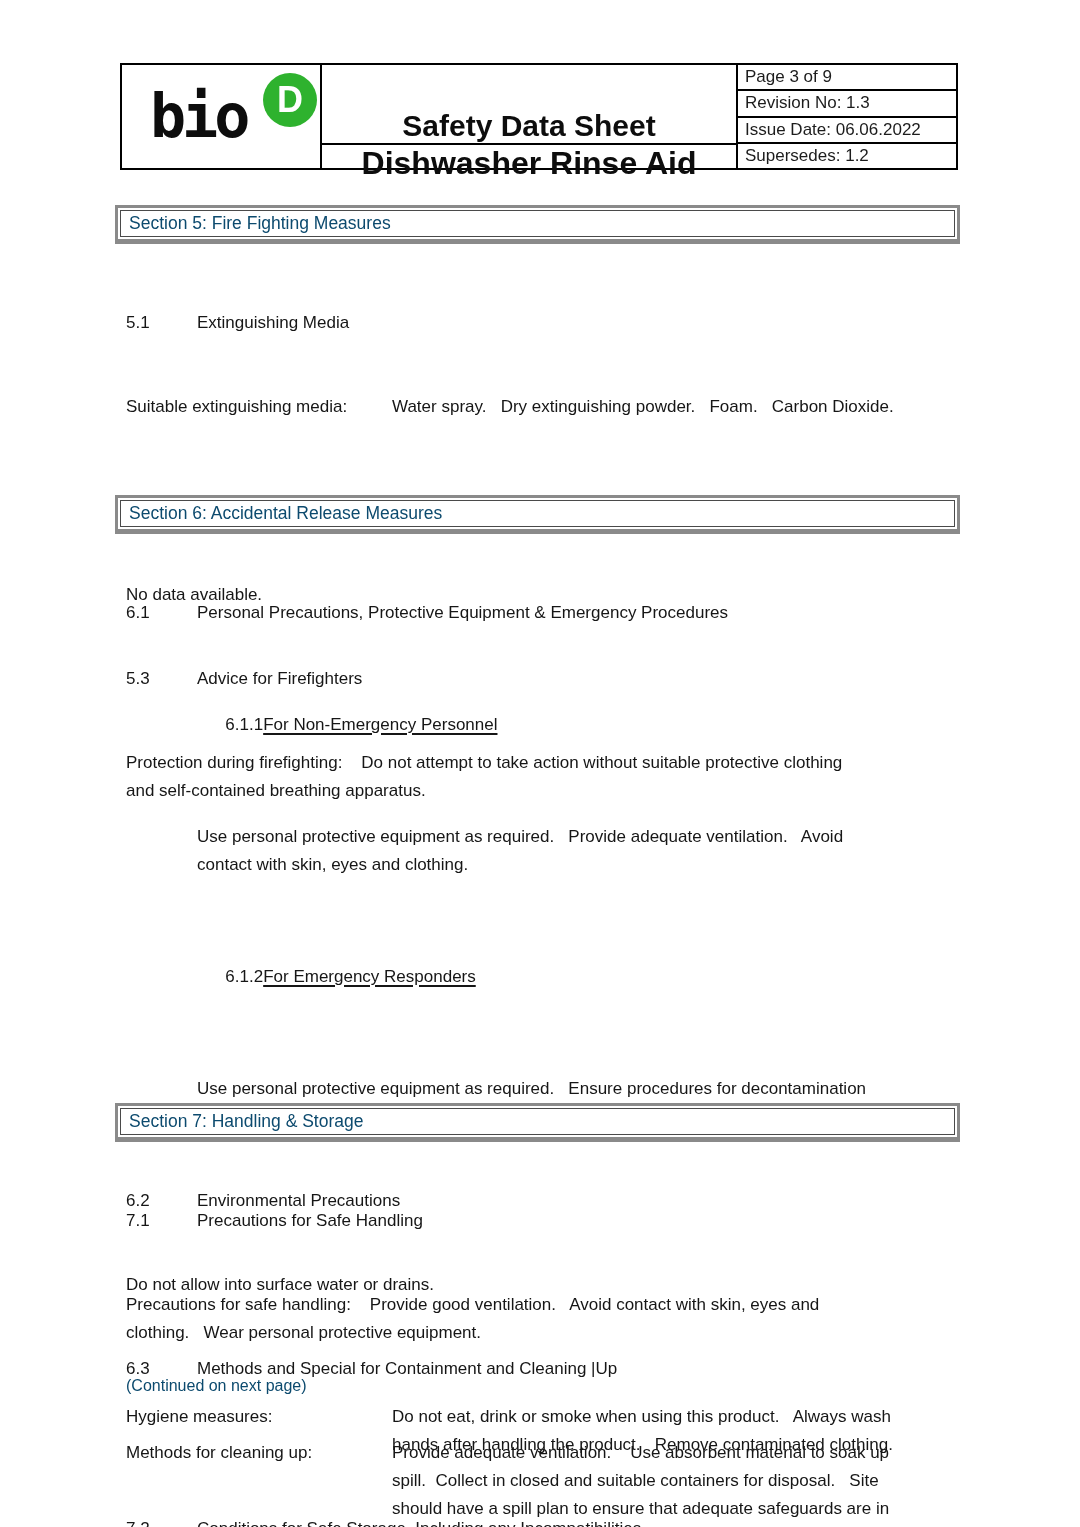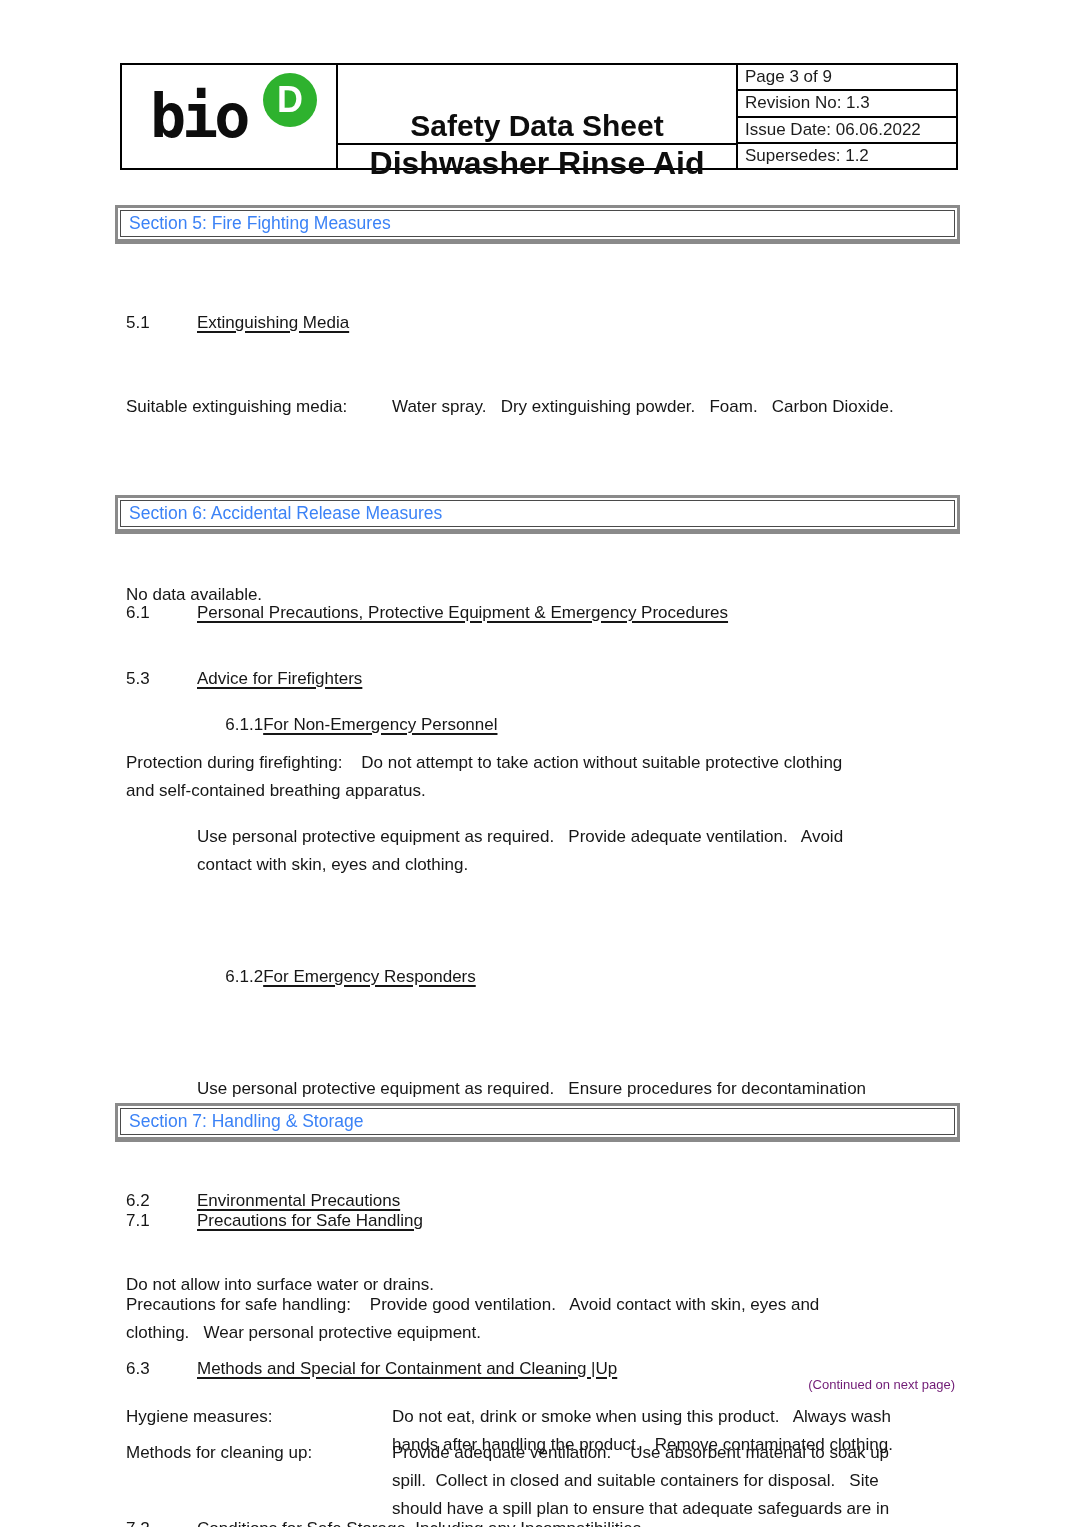--- a/index.html
+++ b/index.html
@@ -11,21 +11,21 @@
   }
   .sheet { position: relative; width: 1080px; height: 1527px; background: #fff; overflow: hidden; }
 
   
   .header-table {
     position: absolute; left: 120px; top: 63px;
     width: 838px; height: 107px;
     border: 2.5px solid #000;
     display: flex;
   }
-  .cell-logo { width: 216px; border-right: 2px solid #000; position: relative; background:#fff; }
+  .cell-logo { width: 200px; border-right: 2px solid #000; position: relative; background:#fff; }
   .logo-text {
     position: absolute; left: 28px; top: 16px;
     font-family: "DejaVu Sans Mono", monospace;
     font-weight: bold; font-size: 60px; letter-spacing: -4px; color: #0d0d0d;
   }
   .logo-badge {
     position: absolute; left: 141px; top: 8px;
     width: 54px; height: 54px; border-radius: 50%;
     color: #fff; font-weight: bold; font-size: 36px;
     display: flex; align-items: center; justify-content: center;
@@ -46,44 +46,44 @@
   .meta-row:last-child { border-bottom: none; }
 
   
   .secbar {
     position: absolute; left: 115px; width: 845px;
     background: #8a8a8a; padding: 3px 3px 5px 3px;
   }
   .secbar-mid { background: #fff; padding: 2px; }
   .secbar-inner {
     border: 1.5px solid #4a4a4a;
-    padding: 1px 8px; font-size: 17.5px; line-height: 23px; color: #3b82f6;
+    padding: 1px 8px; font-size: 17.5px; line-height: 23px; color: #0c4a6e;
   }
 
   
   .block {
     position: absolute; left: 126px; width: 829px;
     font-size: 17px; line-height: 28px;
     white-space: pre-wrap; color: #161616;
   }
   .h { display: flex; }
   .h .num { width: 71px; flex-shrink: 0; }
-  .h .t { text-decoration: underline; text-decoration-thickness: 1.5px; text-underline-offset: 3px; }
+  .h .t { text-decoration-thickness: 1.5px; text-underline-offset: 3px; }
   .mt20 { margin-top: 20px; }
   .sub { margin-left: 71px; }
   .sub .num2 { }
   .sub .t { text-decoration: underline; text-decoration-thickness: 1.5px; text-underline-offset: 3px; }
   .indent { margin-left: 71px; }
   .pair { display: flex; }
   .pair .label { width: 266px; flex-shrink: 0; }
   .pair .value { flex: 1; }
 
   .footer-note {
     position: absolute; left: 126px; width: 829px; top: 1377px;
-    text-align: right; font-size: 13px; color: #701a75;
+    font-size: 16px; color: #0c4a6e;
   }
 </style>
 </head>
 <body>
 
 <div class="sheet">
 
   <div class="header-table">
     <div class="cell-logo">
       <div class="logo-text">bio</div>

